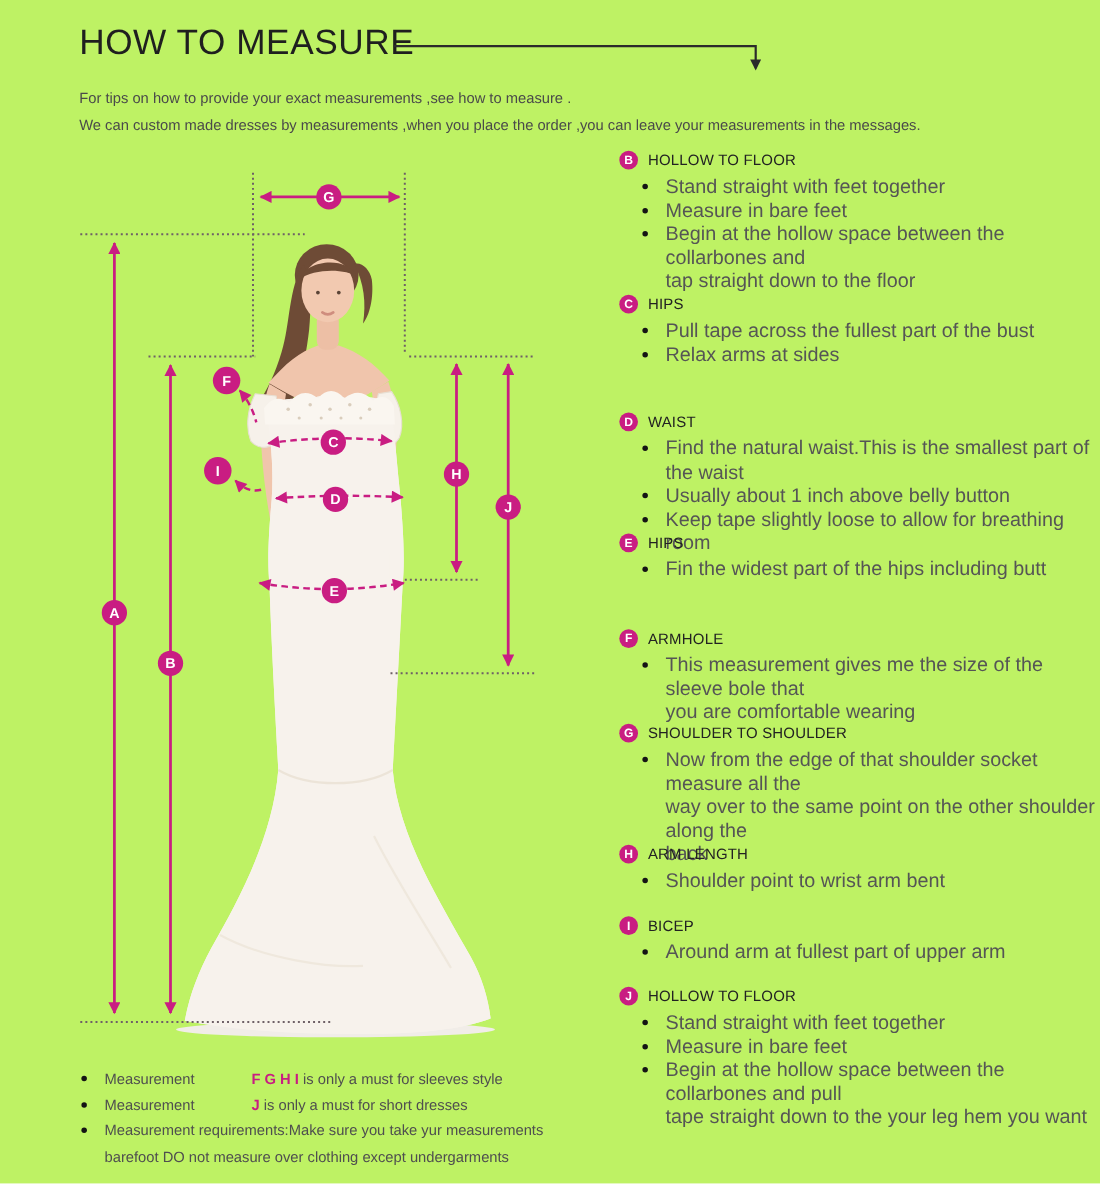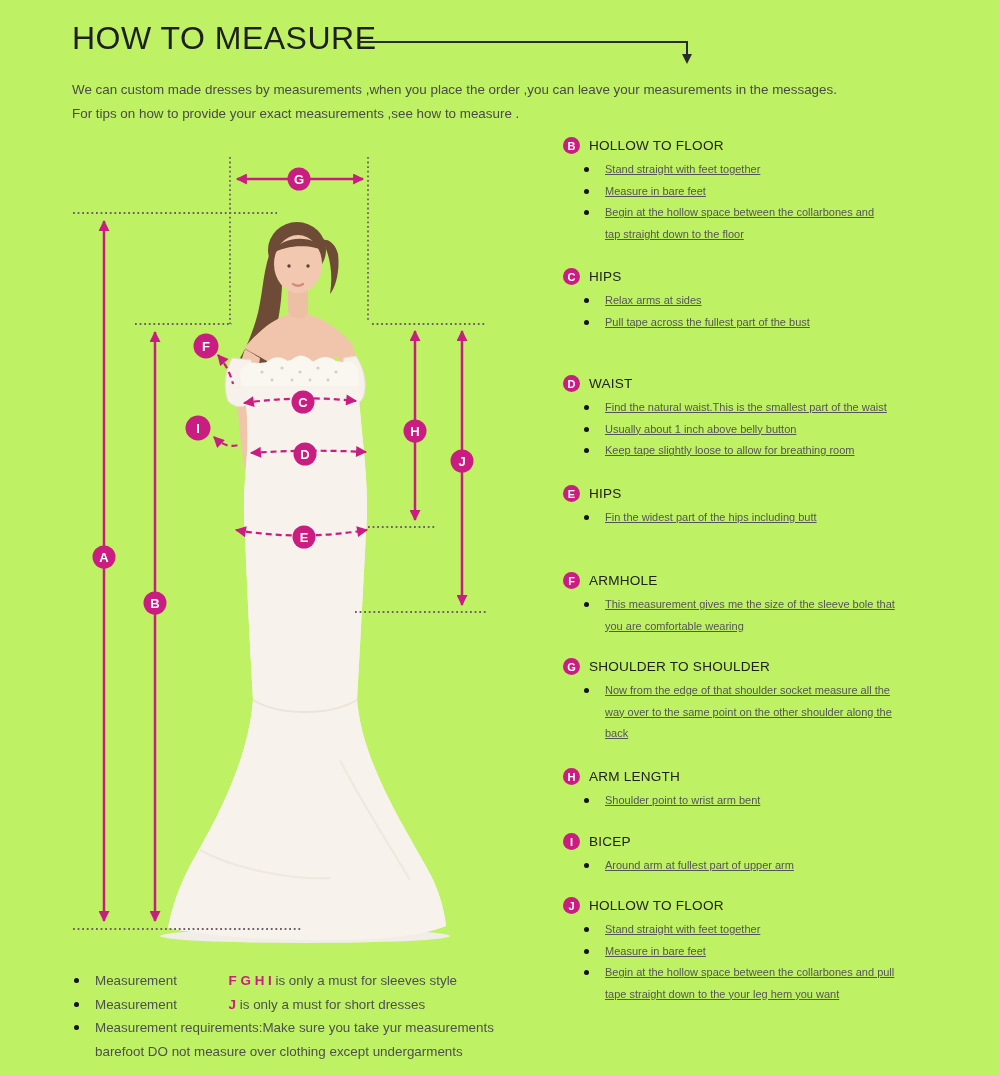--- a/index.html
+++ b/index.html
@@ -15,22 +15,22 @@
   svg.fig{position:absolute;left:0;top:0;}
   .sec{position:absolute;left:563px;width:436px;}
   .sec-header{display:flex;align-items:center;gap:9px;margin:0 0 5px 0;}
   .lbl-circle{
     width:17px;height:17px;border-radius:50%;background:#c91d82;color:#fff;
     font-size:11px;font-weight:700;display:flex;align-items:center;justify-content:center;flex:0 0 17px;
   }
   .sec-title{font-size:13.6px;color:#222;letter-spacing:.2px;white-space:nowrap;}
   ul.blts{list-style:none;margin:0;padding:0;}
   ul.blts li{
-    position:relative;padding-left:42px;font-size:11px;line-height:21.6px;
-    color:#555;white-space:pre-line;text-decoration:underline;
+    position:relative;padding-left:42px;font-size:18px;line-height:21.6px;
+    color:#555;white-space:pre-line;
   }
   ul.blts li::before{
     content:"";position:absolute;left:21px;top:8px;width:5px;height:5px;border-radius:50%;background:#141414;
   }
   .notes{position:absolute;left:66px;top:969px;width:480px;}
   ul.notes-list{list-style:none;margin:0;padding:0;}
   ul.notes-list li{
     position:relative;padding-left:29px;font-size:13.4px;line-height:23.6px;color:#4f4f4f;white-space:pre-line;
   }
   ul.notes-list li::before{
@@ -38,22 +38,22 @@
   }
   .hl{color:#c91d82;font-weight:700;padding-left:48px;}
 </style>
 </head>
 <body>
 
 <div class="page">
 
   <div class="title">HOW TO MEASURE</div>
   <div class="intro">
+    <div>For tips on how to provide your exact measurements ,see how to measure .</div>
     <div>We can custom made dresses by measurements ,when you place the order ,you can leave your measurements in the messages.</div>
-    <div>For tips on how to provide your exact measurements ,see how to measure .</div>
   </div>
 
   <svg class="fig" width="1000" height="1076" viewBox="0 0 1000 1076">
     <defs>
       <marker id="am" viewBox="0 0 10 10" refX="9" refY="5" markerWidth="13" markerHeight="11" markerUnits="userSpaceOnUse" orient="auto-start-reverse">
         <path d="M0,0 L10,5 L0,10 Z" fill="#c91d82"></path>
       </marker>
       <marker id="ak" viewBox="0 0 10 10" refX="8" refY="5" markerWidth="11" markerHeight="10" markerUnits="userSpaceOnUse" orient="auto-start-reverse">
         <path d="M0,0 L10,5 L0,10 Z" fill="#2b2b2b"></path>
       </marker>
@@ -205,22 +205,22 @@
 tap straight down to the floor</li>
     </ul>
   </div>
 
   <div class="sec" style="top:268px">
     <div class="sec-header">
         <span class="lbl-circle">C</span>
         <span class="sec-title">HIPS</span>
       </div>
     <ul class="blts">
+      <li>Pull tape across the fullest part of the bust</li>
       <li>Relax arms at sides</li>
-      <li>Pull tape across the fullest part of the bust</li>
     </ul>
   </div>
 
   <div class="sec" style="top:375px">
     <div class="sec-header">
         <span class="lbl-circle">D</span>
         <span class="sec-title">WAIST</span>
       </div>
     <ul class="blts">
       <li>Find the natural waist.This is the smallest part of the waist</li>

